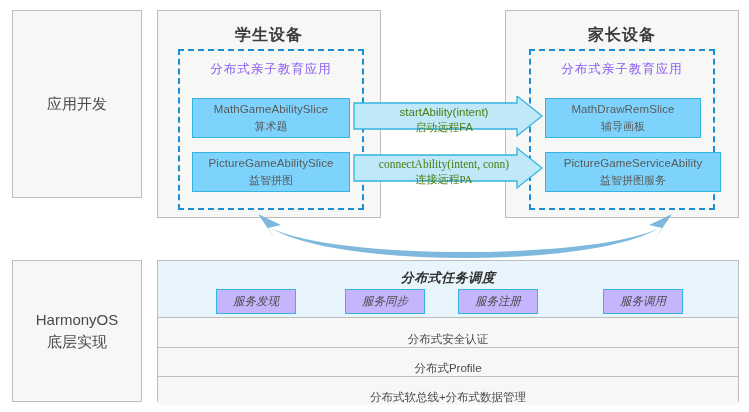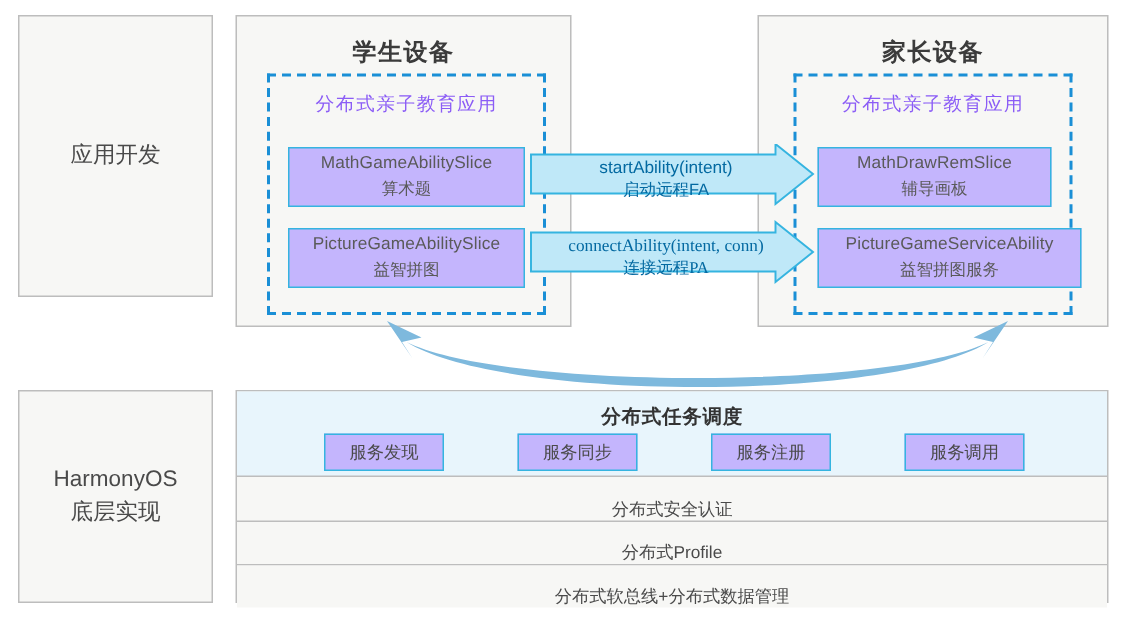--- a/index.html
+++ b/index.html
@@ -51,37 +51,37 @@
   .dashed-title{
     position:absolute;left:0;right:0;top:10px;
     text-align:center;
     font-size:12.5px;
     color:#8b5cf6;
     letter-spacing:1px;
   }
 
   
   .slice{
-    background:#c4b5fd;
+    background:#7dd3fc;
     border:1.5px solid #35b4e0;
     display:flex;flex-direction:column;
     align-items:center;justify-content:center;
     text-align:center;
     color:#555;
     line-height:1.4;
   }
   .slice .en{font-size:11.5px;color:#5a5a5a;letter-spacing:.1px;}
   .slice .cn{font-size:11px;color:#5a5a5a;margin-top:2px;}
 
   
   .block-arrow{pointer-events:none;}
   .arrow-label{
     position:absolute;
     text-align:center;
-    color:#0369a1;
+    color:#4d7c0f;
     line-height:1.4;
   }
   .arrow-label .en{display:block;font-size:11.5px;}
   .arrow-label .cn{display:block;font-size:11px;}
 
   
   .sched-panel{border:1px solid #bdbdbd;background:#ffffff;}
   .sched-head{
     background:#e8f5fc;
     border-bottom:1px solid #bdbdbd;
@@ -177,30 +177,30 @@
   </div>
 
   <svg class="abs" style="left:255px;top:212px;width:420px;height:54px;" width="420" height="54" viewBox="0 0 420 54">
     <path d="M 16,16 C 80,56 340,56 404,16 C 340,48 80,48 16,16 Z" fill="#7eb9dd"></path>
     <polygon points="3,2 26,13 13,16 20,27" fill="#7eb9dd"></polygon>
     <polygon points="417,2 394,13 407,16 400,27" fill="#7eb9dd"></polygon>
   </svg>
 
   <div class="abs sched-panel" style="left:157px;top:260px;width:582px;height:142px;">
 
-    <div class="sched-head" style="height:56px;">
+    <div class="sched-head" style="height:56px;font-style:italic;">
       <div class="sched-title">分布式任务调度</div>
 
       <div class="svc-btn" style="left:58px;top:28px;width:78px;height:23px;">
         <span>服务发现</span>
       </div>
       <div class="svc-btn" style="left:187px;top:28px;width:78px;height:23px;">
         <span>服务同步</span>
       </div>
-      <div class="svc-btn" style="left:316px;top:28px;width:78px;height:23px;">
+      <div class="svc-btn" style="left:300px;top:28px;width:78px;height:23px;">
         <span>服务注册</span>
       </div>
       <div class="svc-btn" style="left:445px;top:28px;width:78px;height:23px;">
         <span>服务调用</span>
       </div>
     </div>
 
     <div class="sched-row" style="height:29px;">
       <span>分布式安全认证</span>
     </div>

